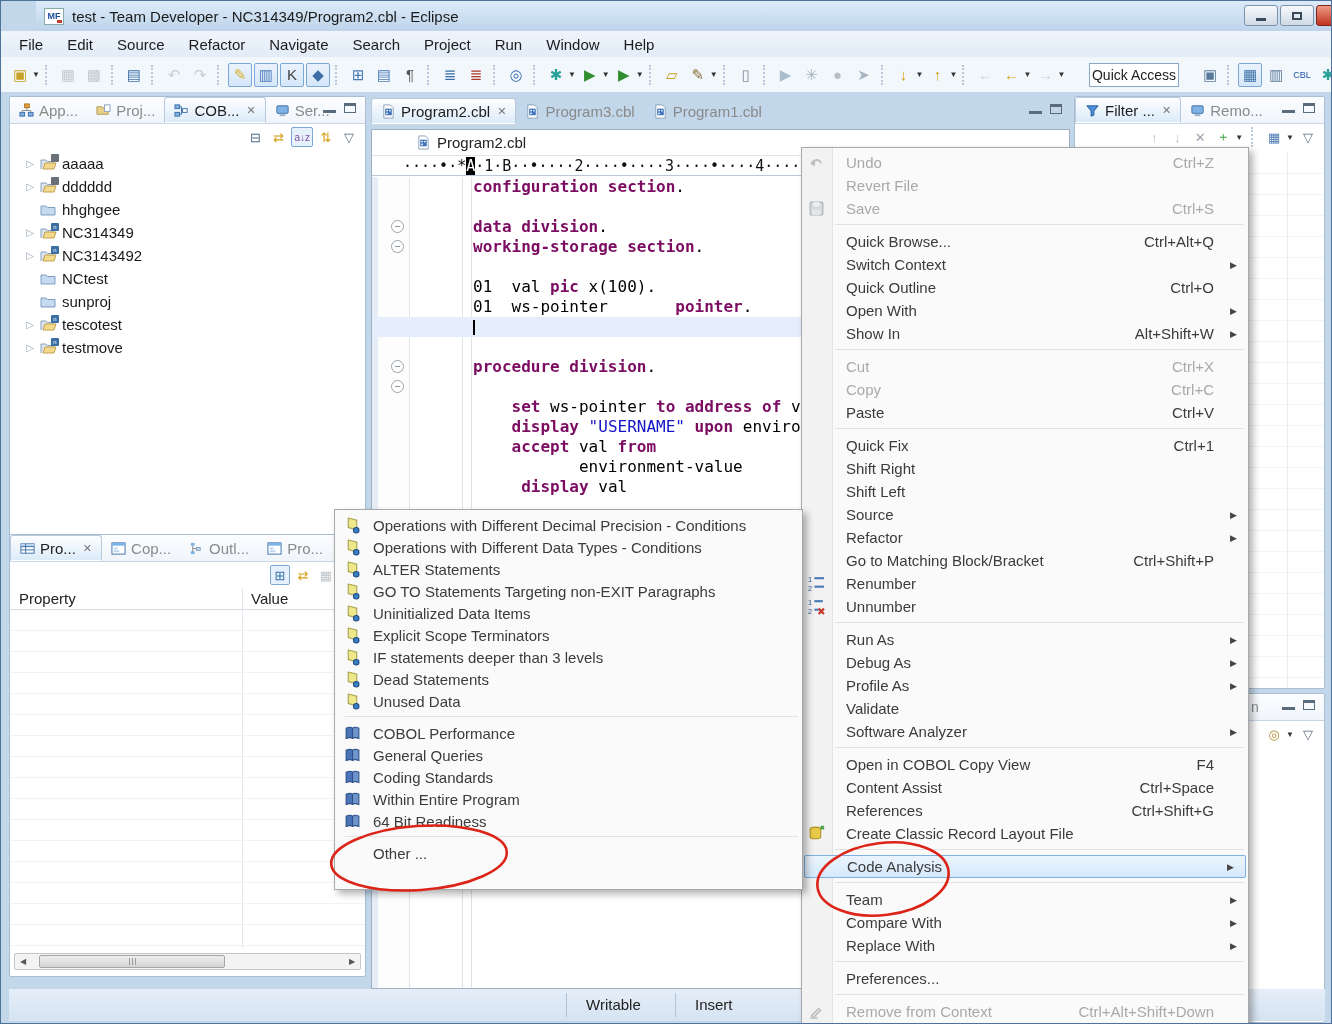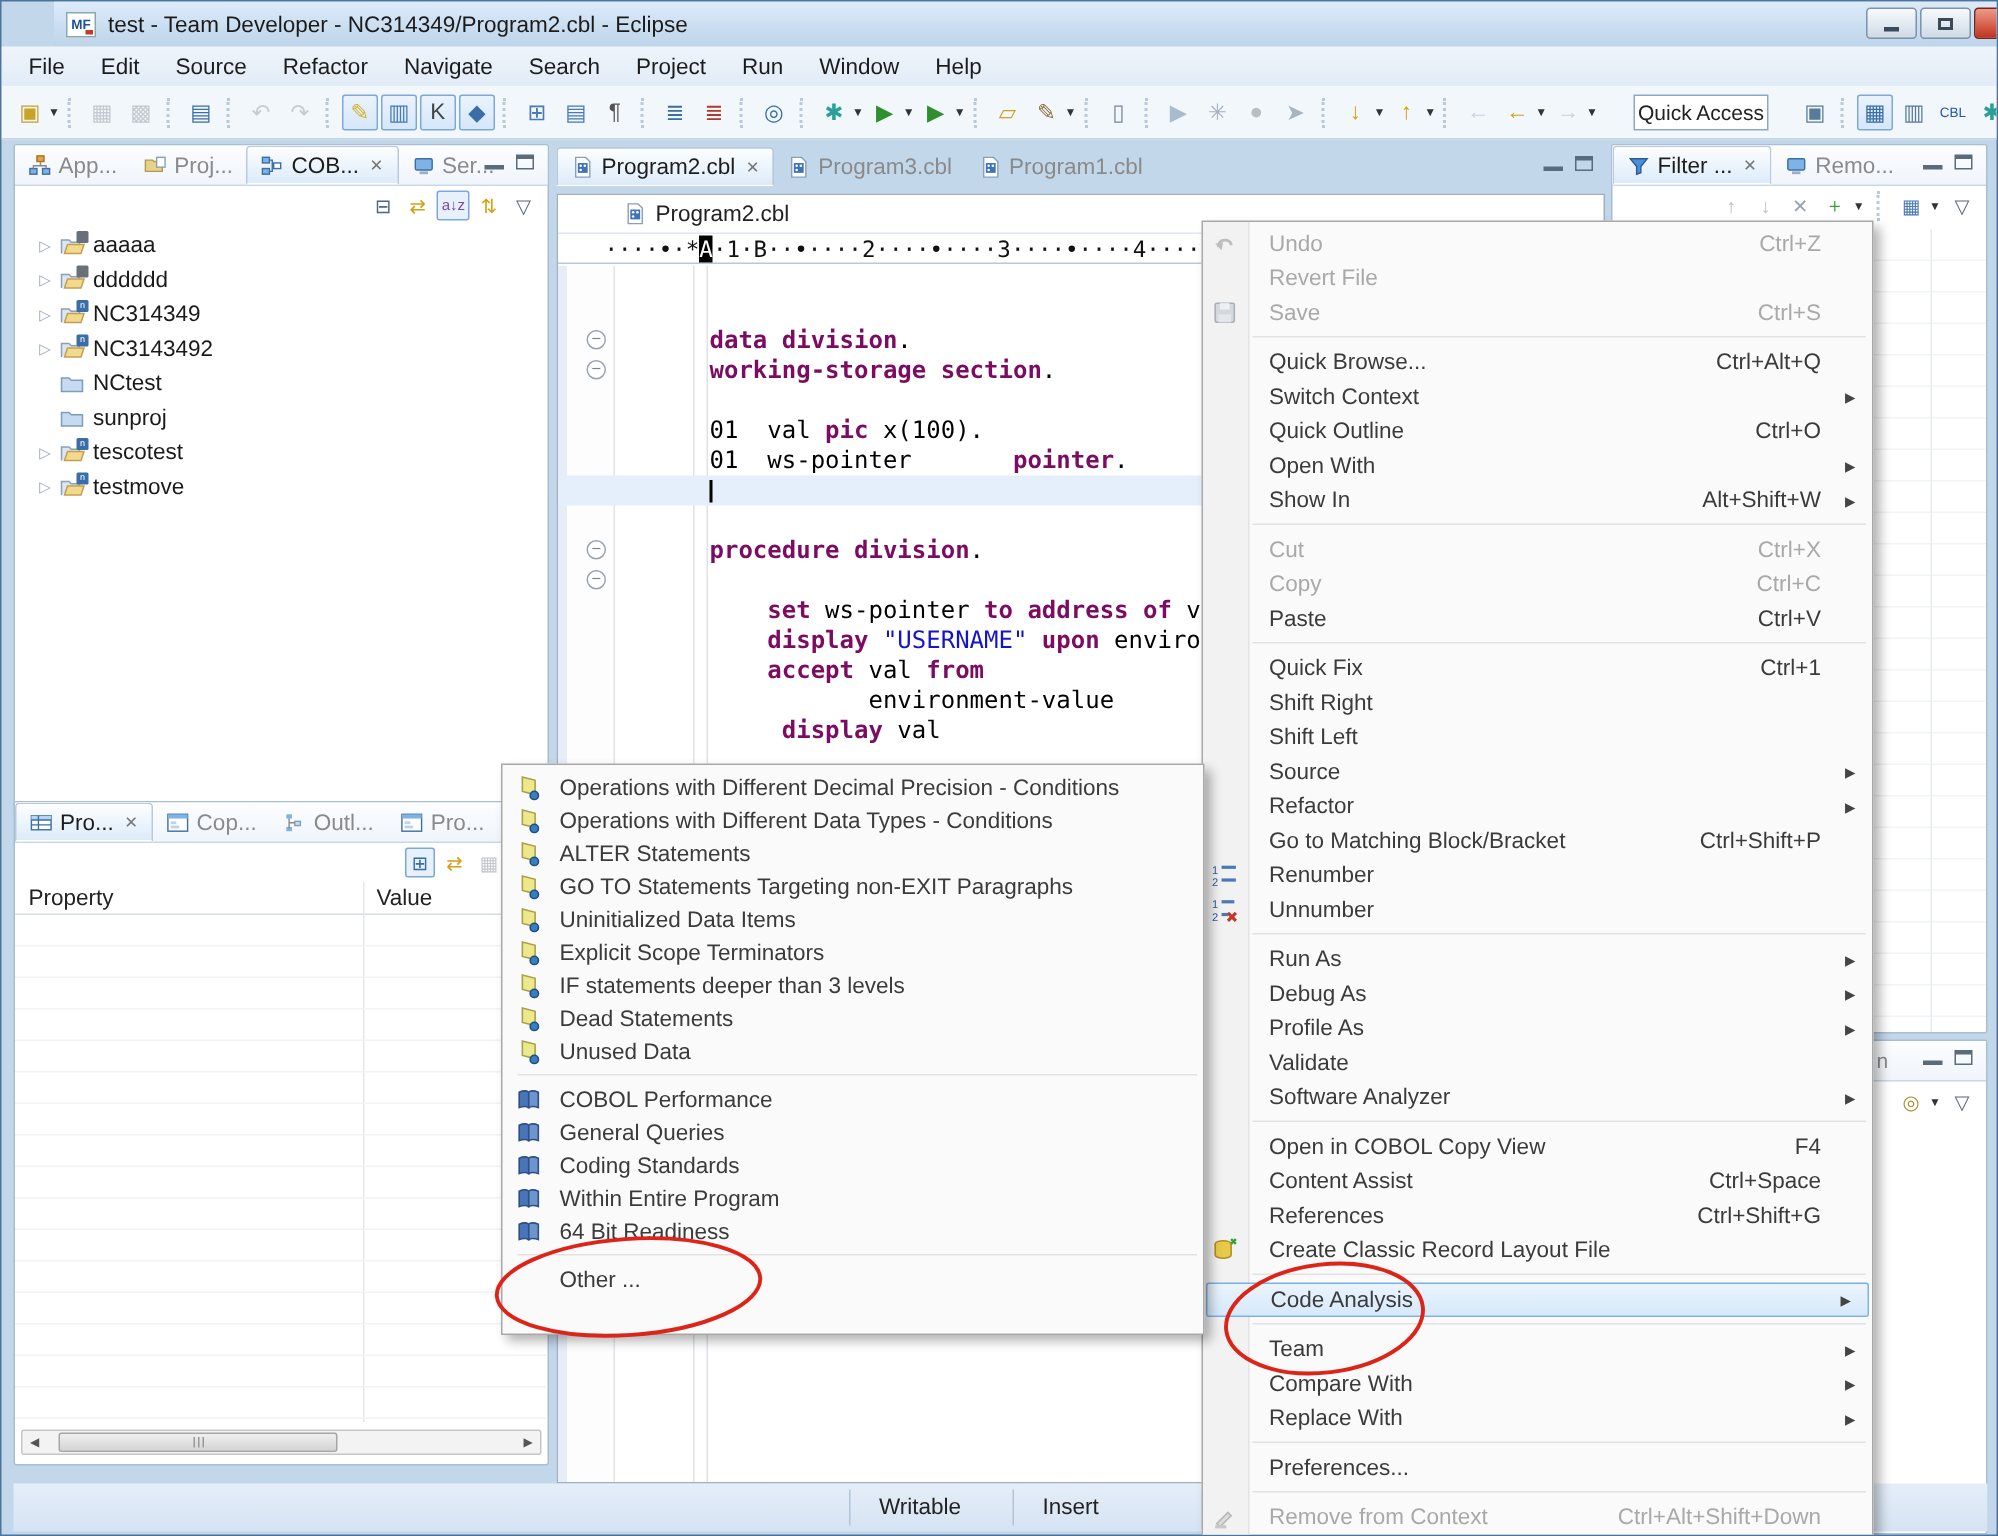--- a/index.html
+++ b/index.html
@@ -294,20 +294,29 @@
           <span class="ticon">
             <svg viewBox="0 0 18 16">
               <path d="M1 13 L1 4 L6 4 L7.5 5.5 L13 5.5 L13 7" fill="#dce6f2" stroke="#8aa0ba"></path>
               <path d="M3 13 L5 7 L16 7 L14 13 Z" fill="#f2d98c" stroke="#c2a050"></path>
             </svg>
             <span class="badge" style="background: rgb(106, 112, 120);"></span>
           </span>
           <span>dddddd</span>
         </div>
         <div class="trow">
+          <span class="tarrow"></span>
+          <span class="ticon">
+            <svg viewBox="0 0 18 16">
+              <path d="M1 13 L1 4 L6 4 L7.5 5.5 L15 5.5 L15 13 Z" fill="#c6daf0" stroke="#7e9cc0"></path>
+            </svg>
+          </span>
+          <span>hhghgee</span>
+        </div>
+        <div class="trow">
           <span class="tarrow">▷</span>
           <span class="ticon">
             <svg viewBox="0 0 18 16">
               <path d="M1 13 L1 4 L6 4 L7.5 5.5 L13 5.5 L13 7" fill="#dce6f2" stroke="#8aa0ba"></path>
               <path d="M3 13 L5 7 L16 7 L14 13 Z" fill="#f2d98c" stroke="#c2a050"></path>
             </svg>
             <span class="badge" style="background: rgb(58, 110, 165);">n</span>
           </span>
           <span>NC314349</span>
         </div>
@@ -523,20 +532,21 @@
       <div class="ann-strip"></div>
       <div class="fold-gutter" id="fold-gutter">
           <div class="fold-icon" style="top: 43px;">−</div>
           <div class="fold-icon" style="top: 63px;">−</div>
           <div class="fold-icon" style="top: 183px;">−</div>
           <div class="fold-icon" style="top: 203px;">−</div>
         </div>
       <div class="guide" style="left:90px;"></div>
       <div class="guide" style="left:99px;"></div>
       <div class="code-lines" id="code-lines">
+          <div class="cline" style="top: 0px;"><span class="kw">configuration section</span><span class="pl">.</span></div>
           <div class="cline" style="top: 20px;"></div>
           <div class="cline" style="top: 40px;"><span class="kw">data division</span><span class="pl">.</span></div>
           <div class="cline" style="top: 60px;"><span class="kw">working-storage section</span><span class="pl">.</span></div>
           <div class="cline" style="top: 80px;"></div>
           <div class="cline" style="top: 100px;"><span class="pl">01  val </span><span class="kw">pic</span><span class="pl"> x(100).</span></div>
           <div class="cline" style="top: 120px;"><span class="pl">01  ws-pointer       </span><span class="kw">pointer</span><span class="pl">.</span></div>
           <div class="cline cur" style="top: 140px;"><span class="caret"></span></div>
           <div class="cline" style="top: 160px;"></div>
           <div class="cline" style="top: 180px;"><span class="kw">procedure division</span><span class="pl">.</span></div>
           <div class="cline" style="top: 200px;"></div>

